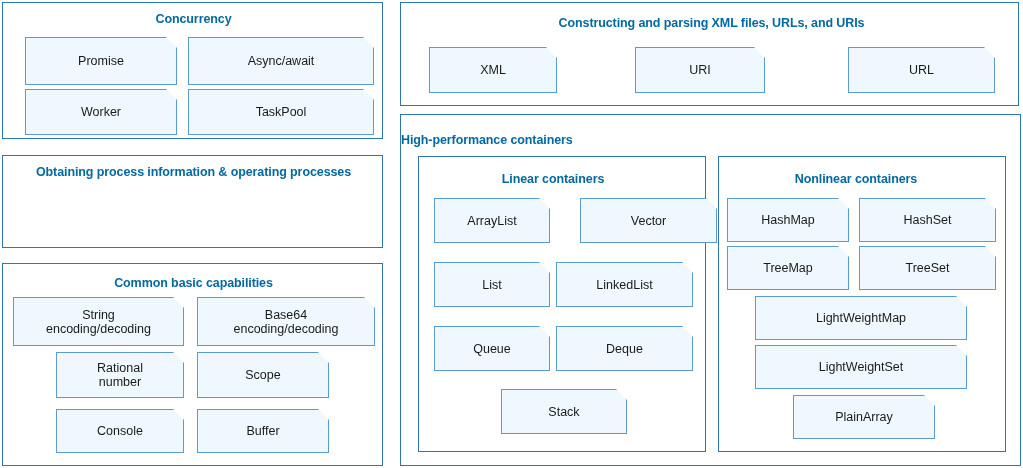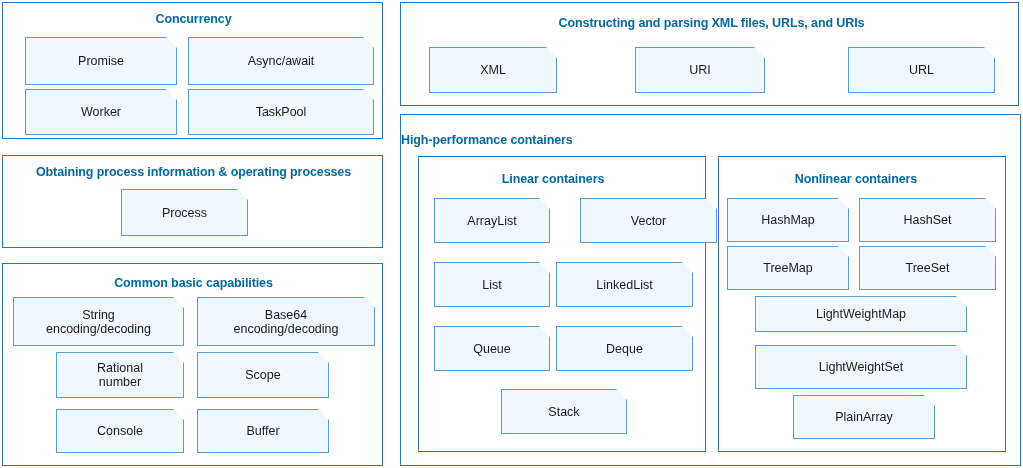--- a/index.html
+++ b/index.html
@@ -93,23 +93,20 @@
     <span class="note-label">Worker</span>
   </div>
   <div class="note" style="left:185px; top:86px; width:186px; height:46px;">
     <span class="note-label">TaskPool</span>
   </div>
 </div>
 
 <div class="panel" style="left:2px; top:155px; width:381px; height:93px;">
   <div class="panel-title" style="left:0; width:381px; top:8px; text-align:center;">Obtaining process information &amp; operating processes</div>
 
-  <div class="note" style="left:118px; top:33px; width:127px; height:47px;">
-    <span class="note-label">Process</span>
-  </div>
 </div>
 
 <div class="panel" style="left:2px; top:263px; width:381px; height:203px;">
   <div class="panel-title" style="left:0; width:381px; top:11px; text-align:center;">Common basic capabilities</div>
 
   <div class="note" style="left:10px; top:33px; width:171px; height:49px;">
     <span class="note-label two-line">String
 encoding/decoding</span>
   </div>
   <div class="note" style="left:194px; top:33px; width:178px; height:49px;">
@@ -189,21 +186,21 @@
       <span class="note-label">HashSet</span>
     </div>
 
     <div class="note" style="left:8px; top:89px; width:122px; height:44px;">
       <span class="note-label">TreeMap</span>
     </div>
     <div class="note" style="left:140px; top:89px; width:137px; height:44px;">
       <span class="note-label">TreeSet</span>
     </div>
 
-    <div class="note" style="left:36px; top:139px; width:212px; height:36px;">
+    <div class="note" style="left:36px; top:139px; width:212px; height:44px;">
       <span class="note-label">LightWeightMap</span>
     </div>
     <div class="note" style="left:36px; top:188px; width:212px; height:44px;">
       <span class="note-label">LightWeightSet</span>
     </div>
     <div class="note" style="left:74px; top:238px; width:142px; height:44px;">
       <span class="note-label">PlainArray</span>
     </div>
   </div>
 </div>

